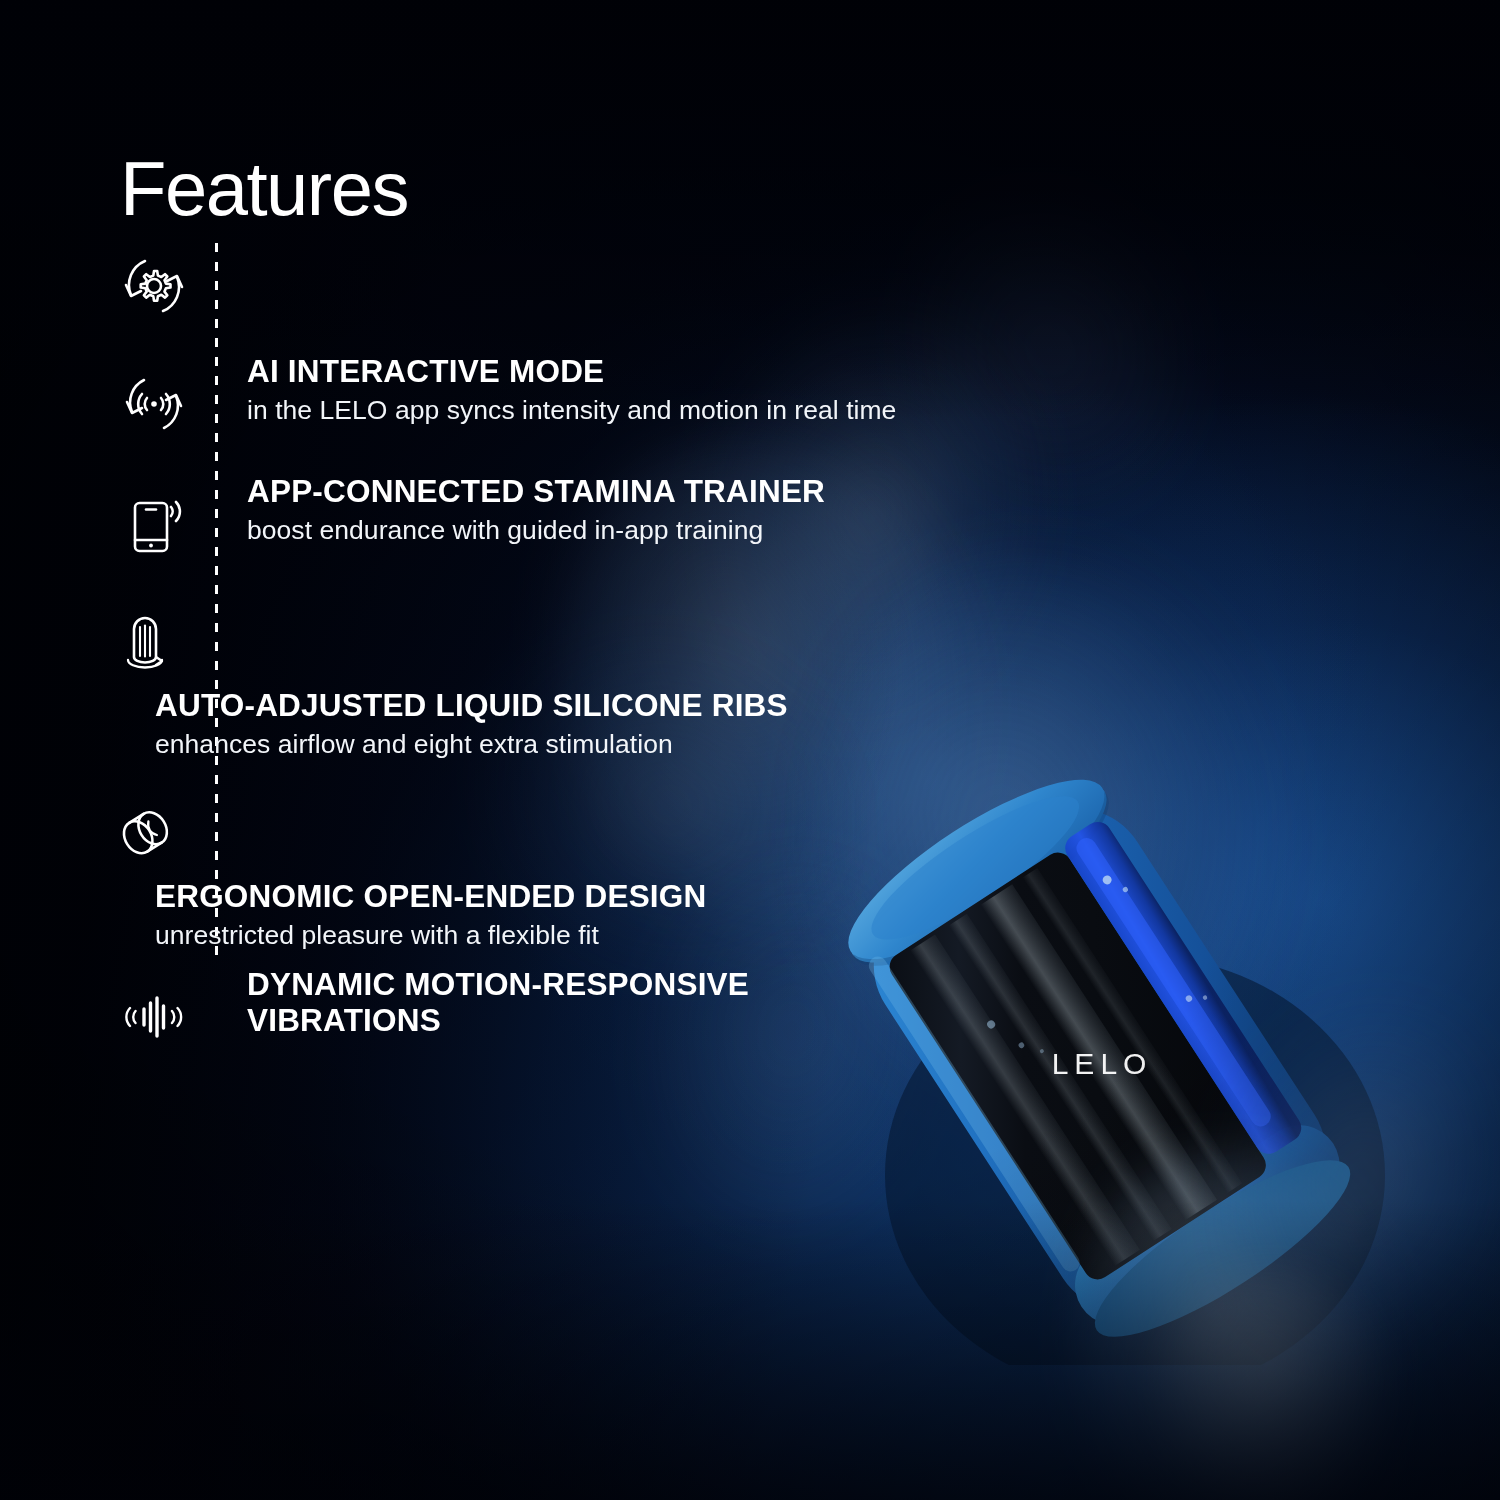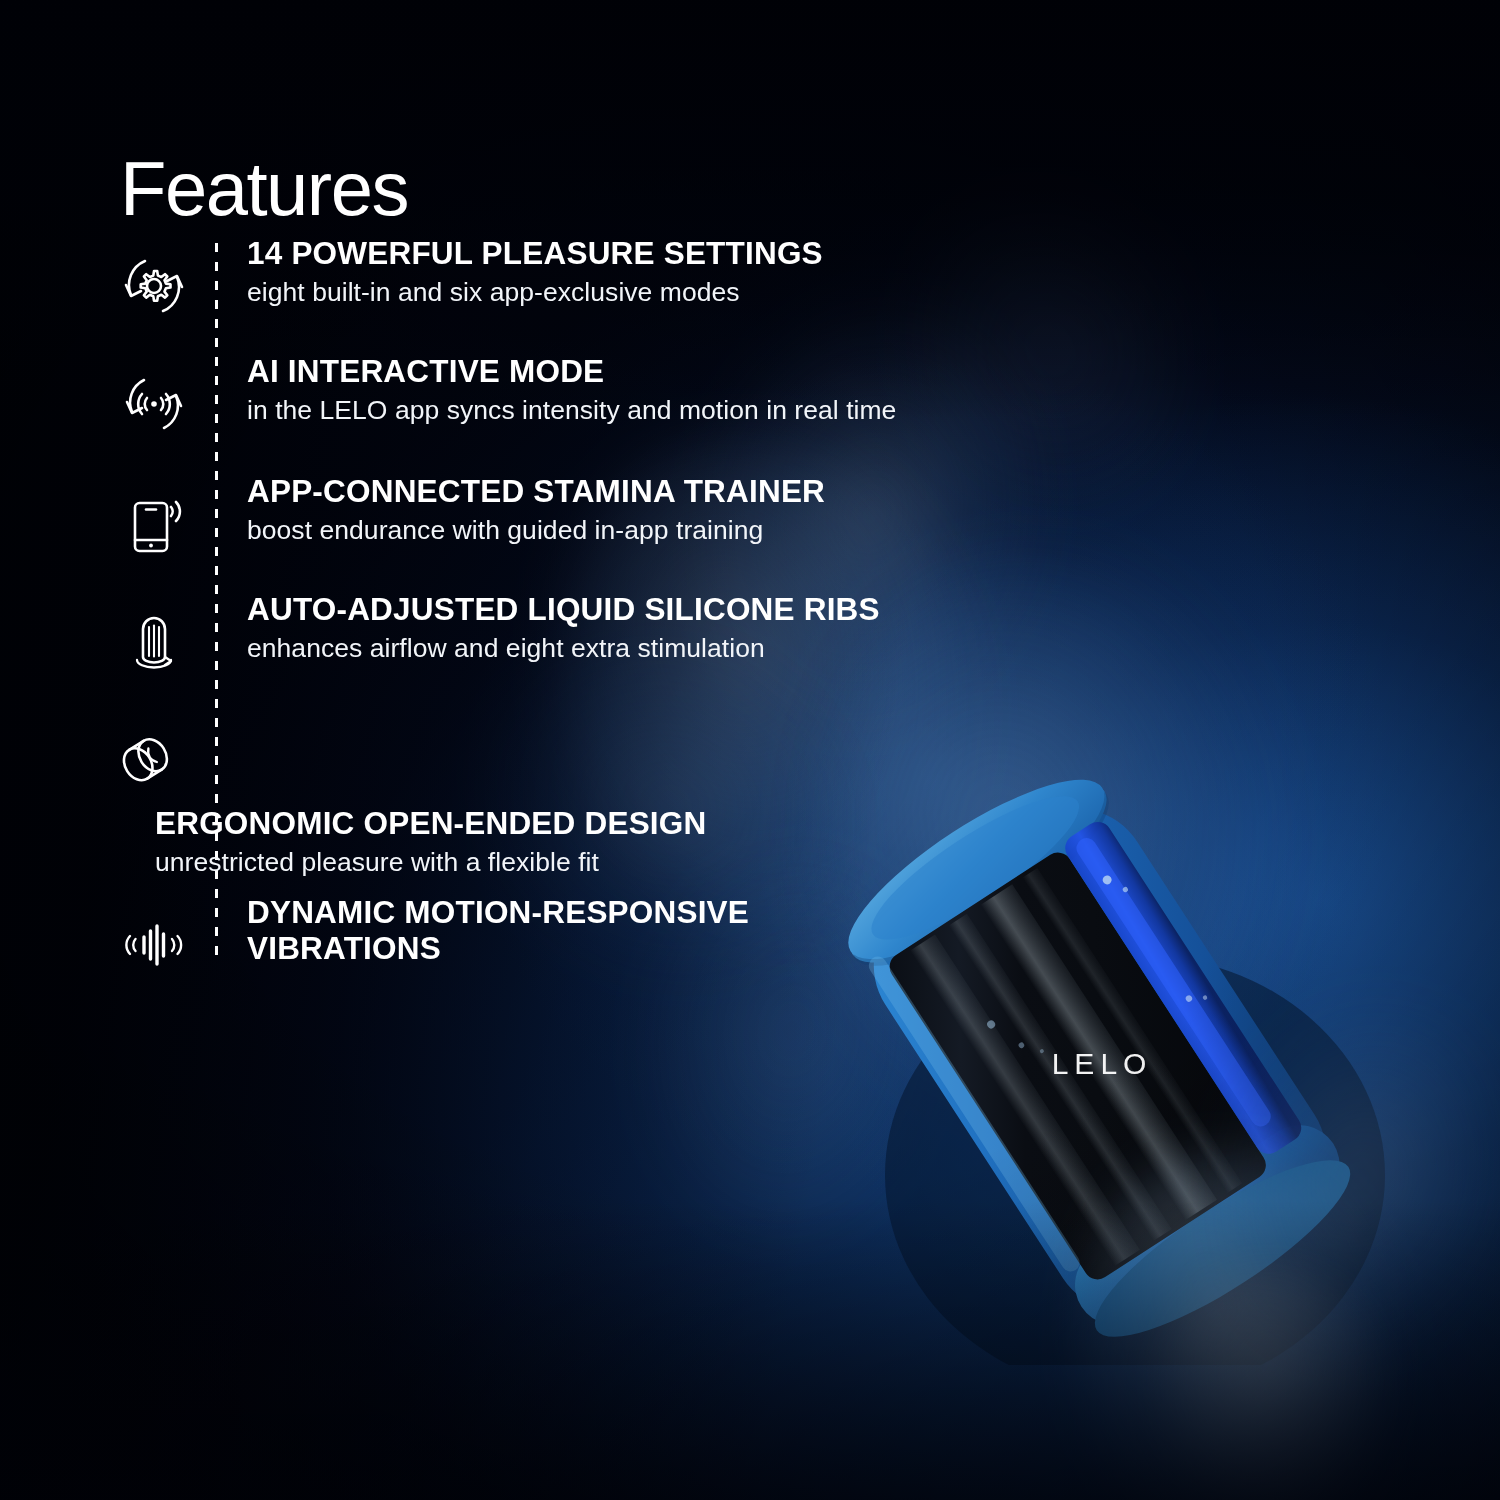--- a/index.html
+++ b/index.html
@@ -147,21 +147,21 @@
     font-size:26.5px;
     font-weight:500;
     color:#f2f5f9;
     letter-spacing:.05px;
     line-height:1.2;
   }
 
   .r0 { margin-top:0px; }
   .r1 { margin-top:24px; }
   .r2 { margin-top:22px; }
-  .r3 { margin-top:22px; }
+  .r3 { margin-top:22px;flex-direction:column; }
   .r4 { margin-top:22px;flex-direction:column; }
   .r5 { margin-top:16px; }
 </style>
 </head>
 <body>
 
 <div id="stage">
 
   <div class="bg-base"></div>
   <div class="bg-glow-right"></div>
@@ -275,24 +275,20 @@
     <div class="feature-row r0">
       <div class="feature-icon">
         <svg width="74" height="74" viewBox="0 0 74 74" fill="none" stroke="#ffffff" stroke-width="2.6" stroke-linecap="round" stroke-linejoin="round">
           <path d="M14 46 A26 26 0 0 1 28 12"></path>
           <path d="M60 28 A26 26 0 0 1 46 62"></path>
           <polyline points="9,36 14,47 24,42"></polyline>
           <polyline points="65,38 60,27 50,32"></polyline>
           <circle cx="37" cy="37" r="7"></circle>
           <path d="M37 22 l3.2 0 .7 4.6 3.4 1.4 3.7-2.8 2.3 2.3 -2.8 3.7 1.4 3.4 4.6 .7 0 3.2 -4.6 .7 -1.4 3.4 2.8 3.7 -2.3 2.3 -3.7-2.8 -3.4 1.4 -.7 4.6 -3.2 0 -.7-4.6 -3.4-1.4 -3.7 2.8 -2.3-2.3 2.8-3.7 -1.4-3.4 -4.6-.7 0-3.2 4.6-.7 1.4-3.4 -2.8-3.7 2.3-2.3 3.7 2.8 3.4-1.4z"></path>
         </svg>
-      </div>
-      <div class="feature-text">
-        <div class="feature-title">14 POWERFUL PLEASURE SETTINGS</div>
-        <div class="feature-sub">eight built-in and six app-exclusive modes</div>
       </div>
     </div>
 
     <div class="feature-row r2">
       <div class="feature-icon">
         <svg width="74" height="74" viewBox="0 0 74 74" fill="none" stroke="#ffffff" stroke-width="2.6" stroke-linecap="round" stroke-linejoin="round">
           <path d="M15 45 A25 25 0 0 1 27 13"></path>
           <path d="M59 29 A25 25 0 0 1 47 61"></path>
           <polyline points="10,35 15,46 25,41"></polyline>
           <polyline points="64,39 59,28 49,33"></polyline>

